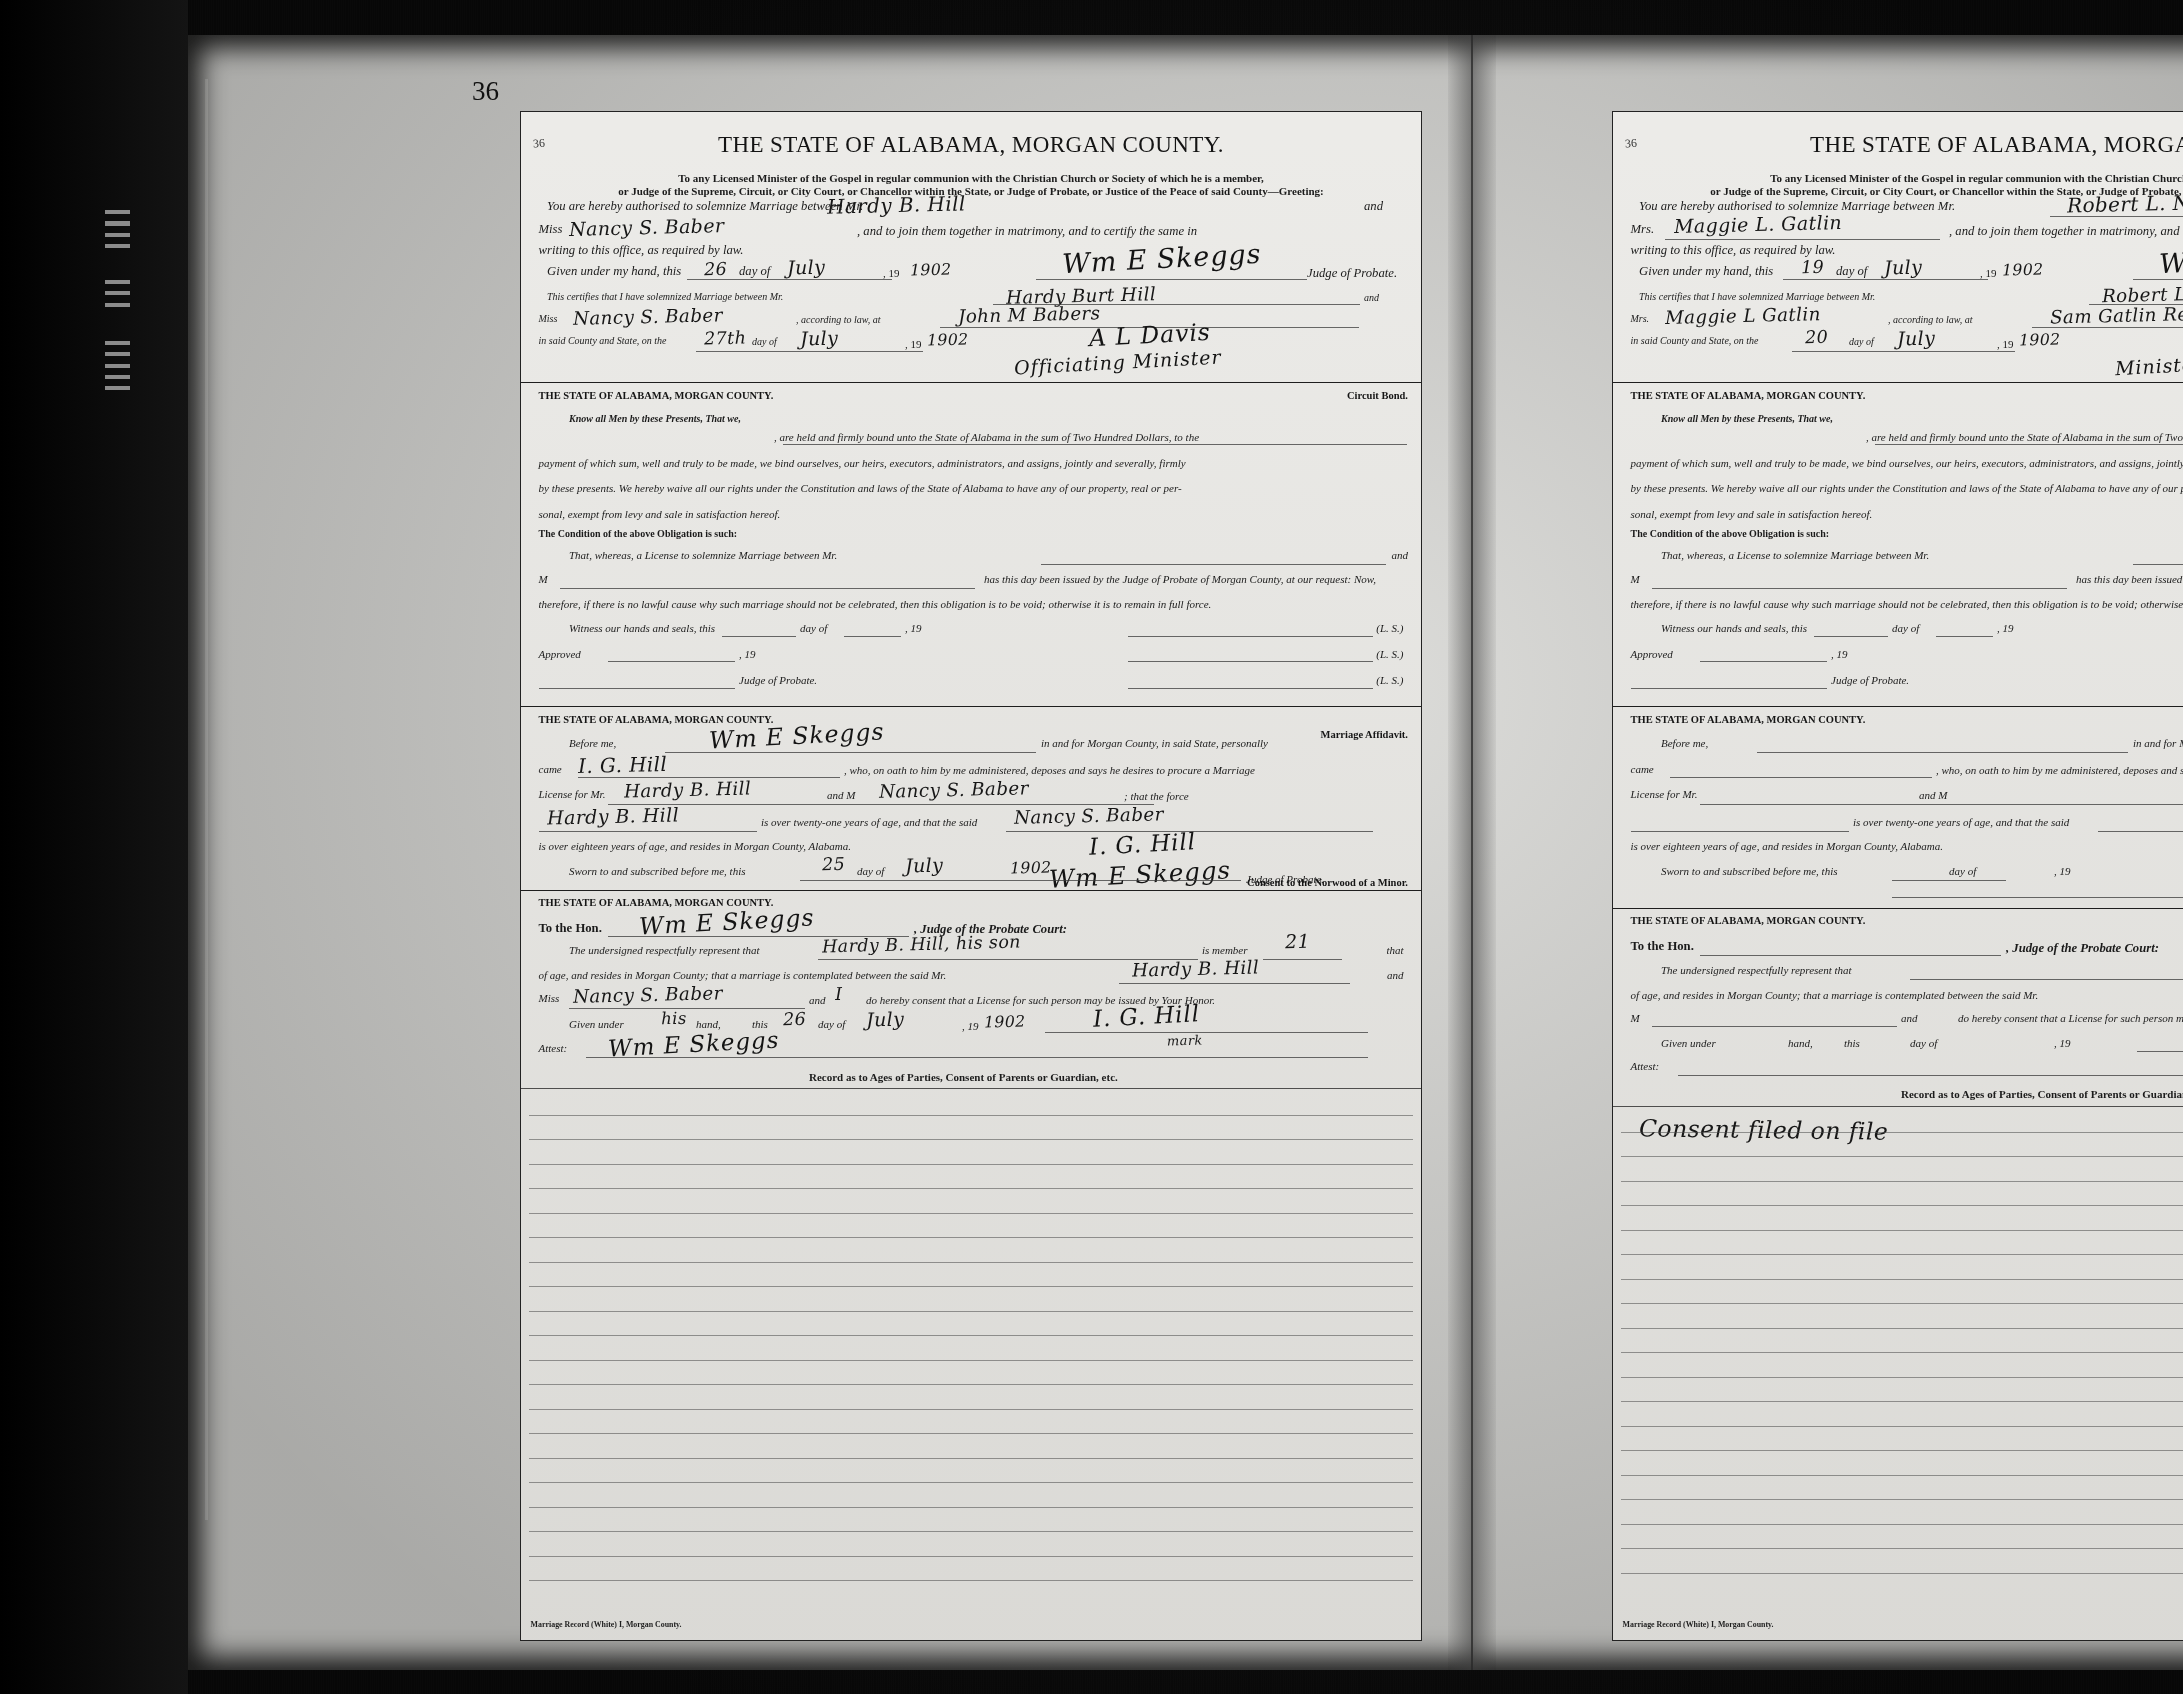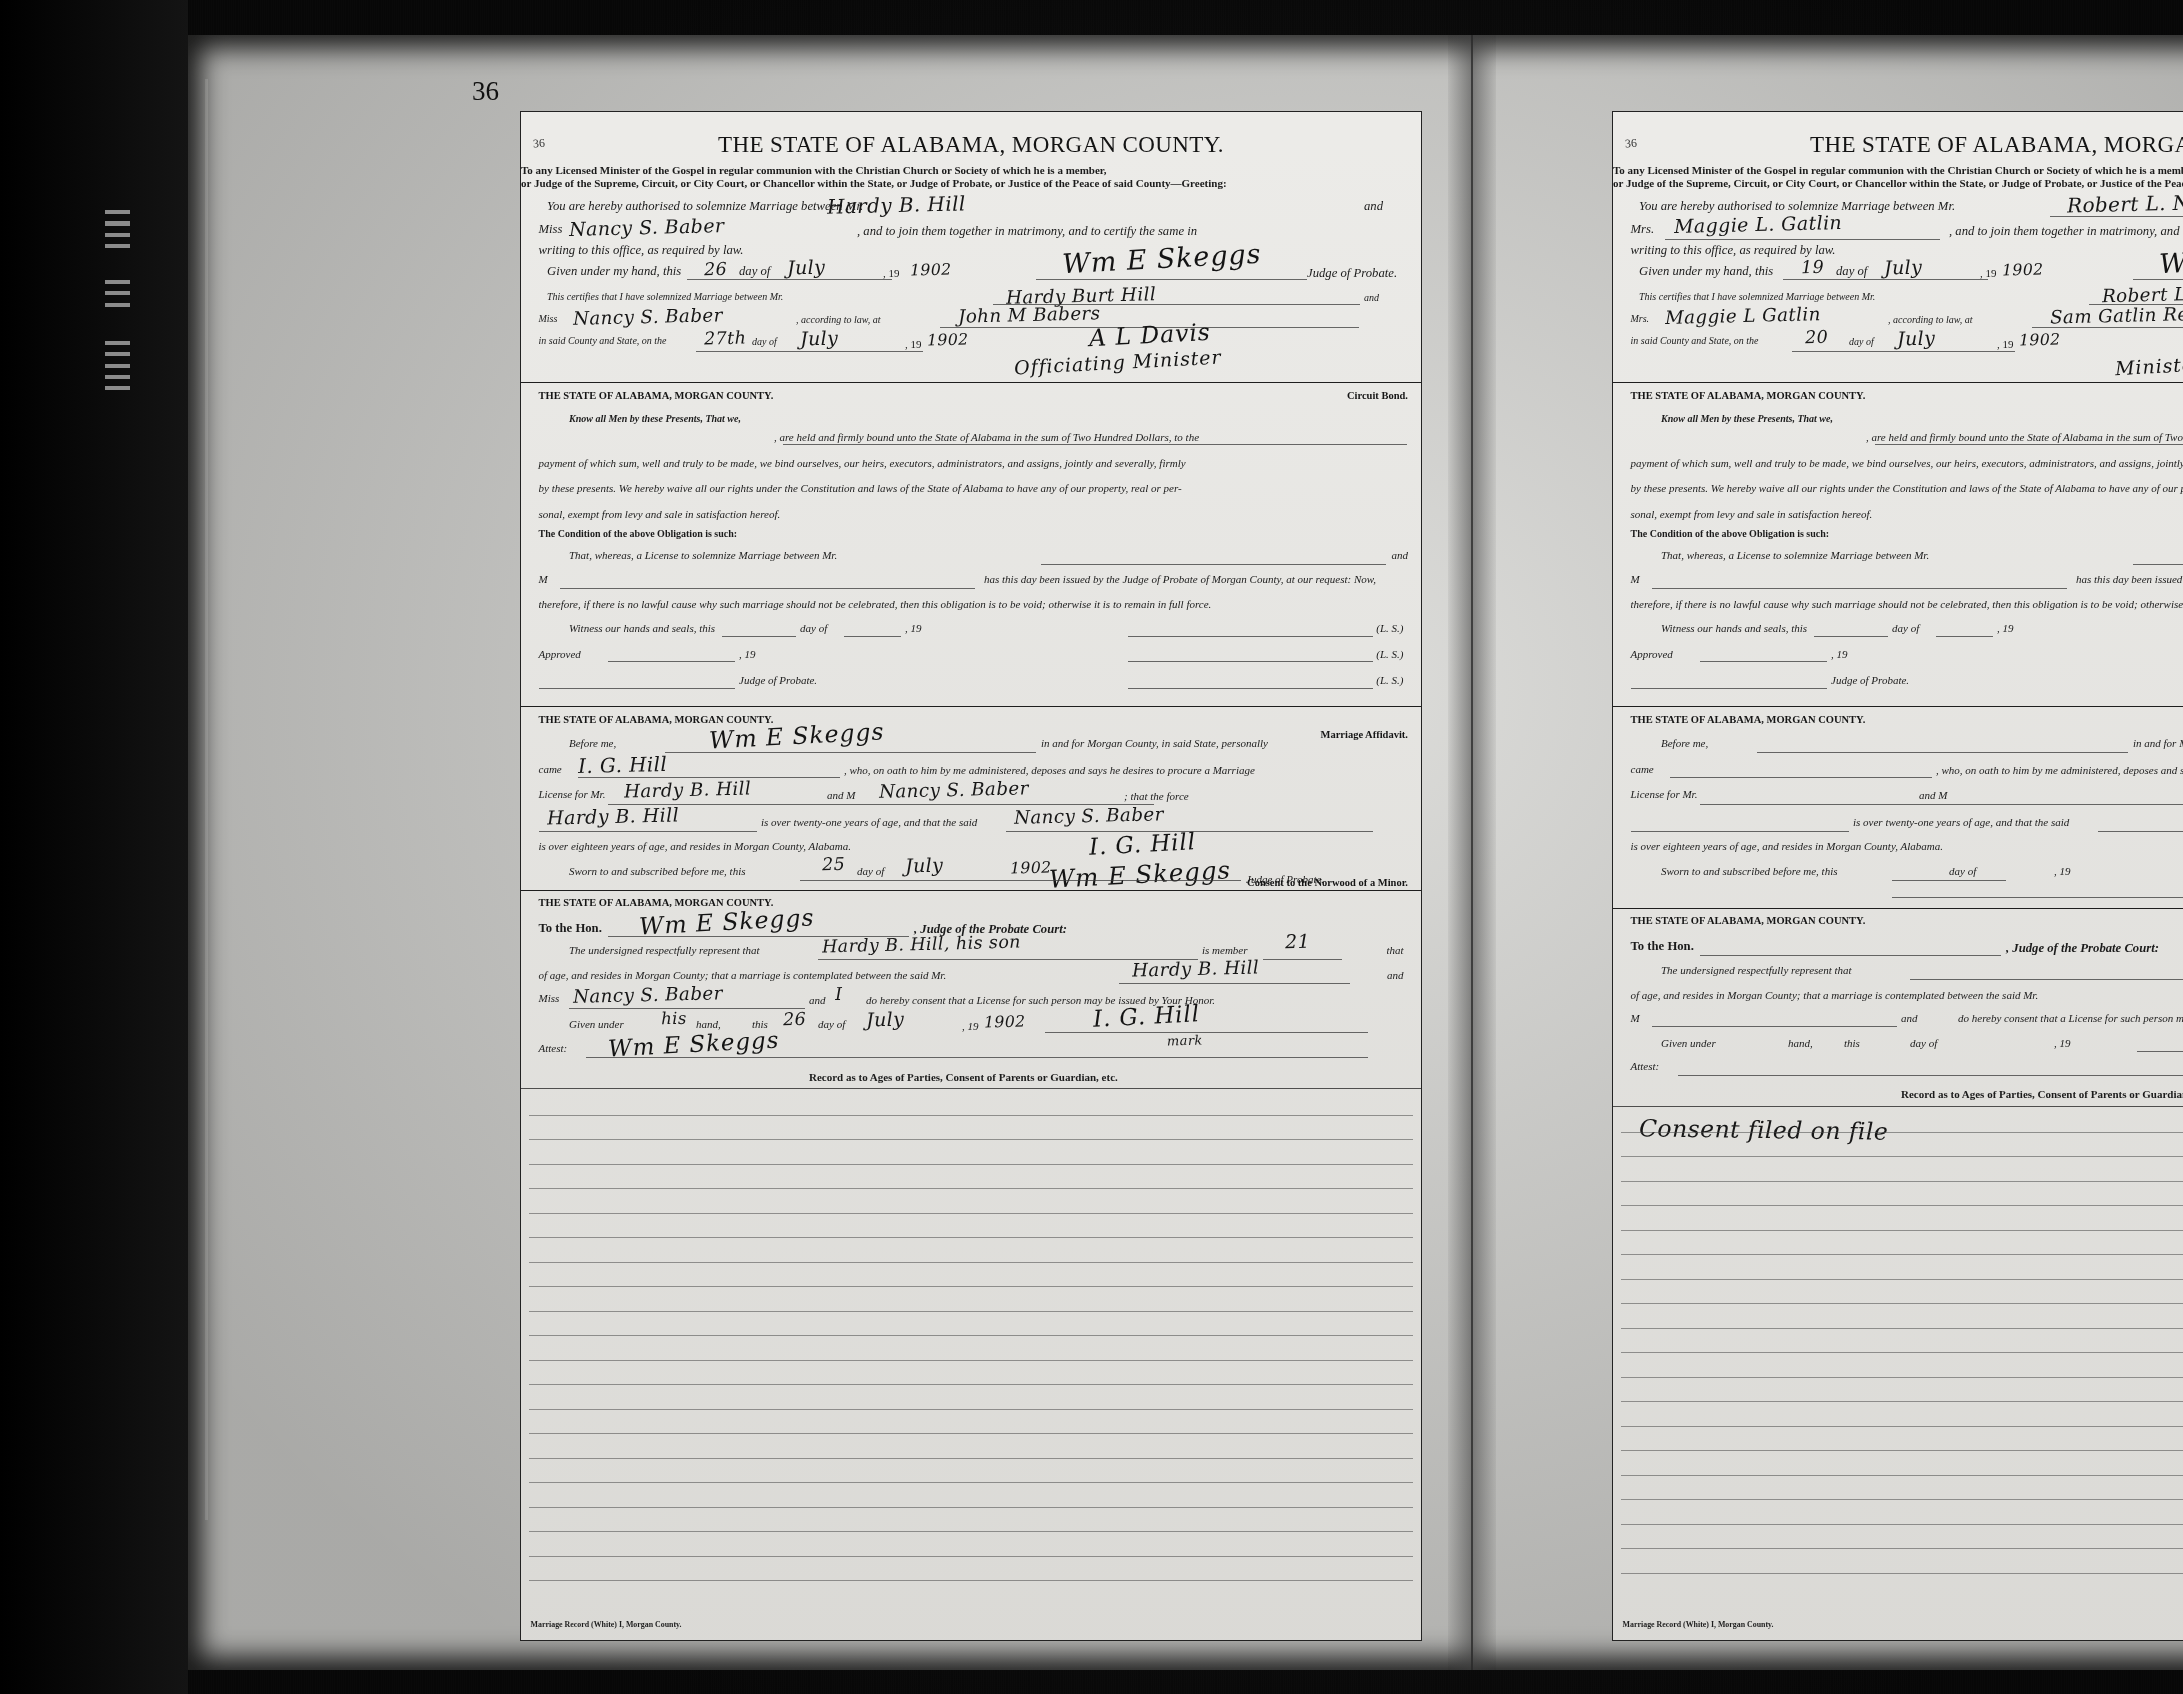--- a/index.html
+++ b/index.html
@@ -43,21 +43,21 @@
   .form-l{left:332px;top:76px;width:900px;height:1528px;}
   .form-r{left:114px;top:76px;width:900px;height:1528px;}
 
   .form:before{content:"";position:absolute;inset:0;
      background:linear-gradient(180deg, rgba(255,255,255,.25), rgba(0,0,0,.05));pointer-events:none;}
 
   .hdr{position:absolute;left:0;right:0;top:20px;text-align:center;
        font-size:23px;letter-spacing:0.4px;color:#141414;font-family:"Liberation Serif",serif;}
   .corner-num{position:absolute;left:12.2px;top:23.6px;font-size:11.8px;color:#333;transform:rotate(-4deg);font-family:"Liberation Serif",serif;}
 
-  .line-c{position:absolute;left:0;right:0;color:#1b1b1b;}
+  .line-c{position:absolute;left:0;right:0;text-align:center;color:#1b1b1b;margin-top:8px;}
   .ln{position:absolute;color:#1b1b1b;}
   .b{font-weight:700;}
   .i{font-style:italic;}
   .s12{font-size:11px;}
   .s13{font-size:10px;}
   .s14{font-size:12.7px;}
 
   .rule{position:absolute;height:0.9px;background:#3a3a3a;opacity:.75;}
   .hr-strong{position:absolute;height:1.3px;background:#1e1e1e;}
 

